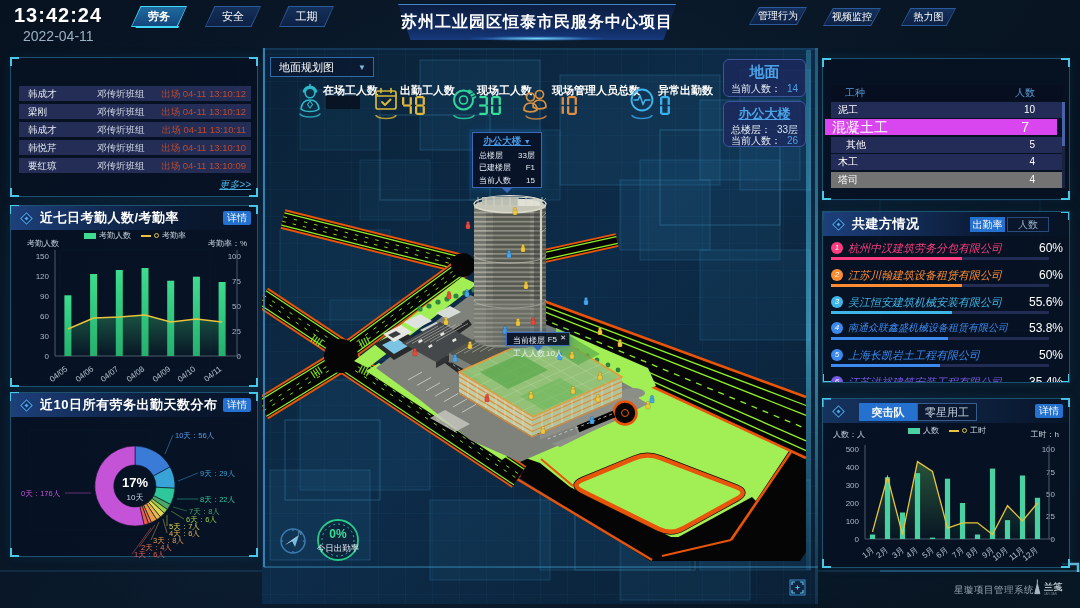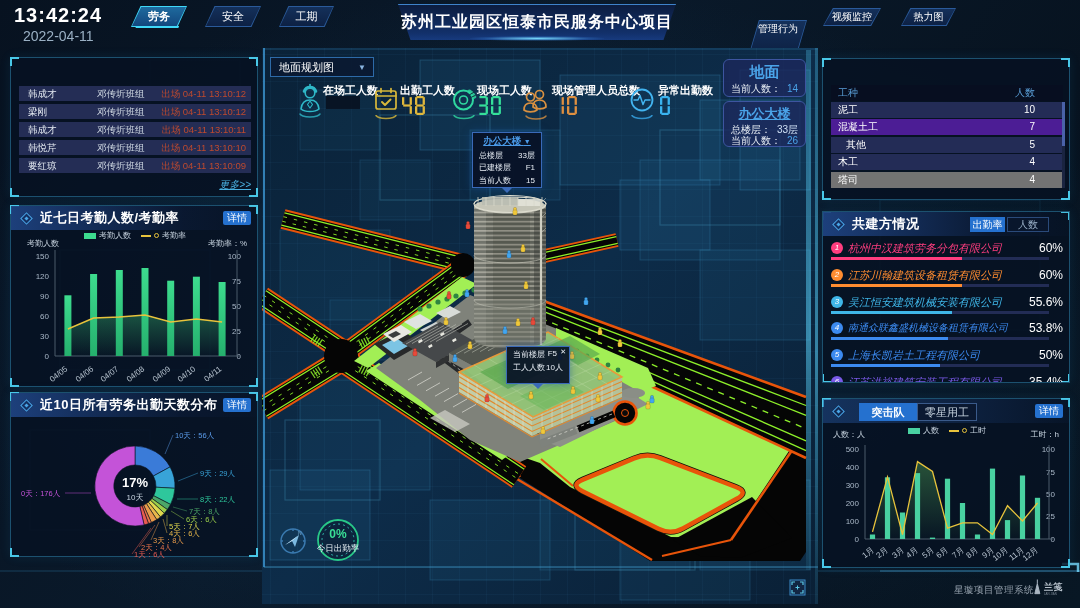--- a/index.html
+++ b/index.html
@@ -65,21 +65,21 @@
     <div class="hexinner" style="line-height:19px;font-size:11px">工期</div>
   </div>
 
 <div class="abs" style="left:398px;top:4px;width:278px;height:36px;
 clip-path:polygon(0 0,100% 0,95.5% 100%,4.5% 100%);
 background:linear-gradient(180deg,#0c1d40 0%,#12306a 80%,#173a7e 100%);
 border-top:1px solid rgba(90,180,255,0.6)"></div>
 <div class="abs" style="left:398px;top:4px;width:278px;height:36px;text-align:center;line-height:36px;font-size:16px;font-weight:bold;letter-spacing:1px">苏州工业园区恒泰市民服务中心项目</div>
 <div class="abs" style="left:470px;top:36px;width:134px;height:5px;background:radial-gradient(ellipse at center,rgba(120,220,255,0.95),rgba(60,140,230,0.25) 55%,rgba(0,0,0,0) 75%)"></div>
 
-<div class="hexwrap" style="left:749px;top:20px;width:58px;height:34px">
+<div class="hexwrap" style="left:749px;top:7px;width:58px;height:18px">
     <div class="hexborder"></div>
     <div class="hexinner" style="line-height:16px;font-size:10px">管理行为</div>
   </div>
 
 <div class="hexwrap" style="left:823px;top:8px;width:58px;height:18px">
     <div class="hexborder"></div>
     <div class="hexinner" style="line-height:16px;font-size:10px">视频监控</div>
   </div>
 
 <div class="hexwrap" style="left:901px;top:8px;width:55px;height:18px">
@@ -698,21 +698,21 @@
 <div class="crow" style="margin-top:-2px">当前人数：<b>26</b></div>
   </div>
 
 <div class="tt" style="left:472px;top:132px;width:70px;height:56px">
 <div style="text-align:center;font-size:9.5px;font-weight:bold;color:#4a9ae8;text-decoration:underline;margin-top:2px;line-height:12px">办公大楼 <span style="font-size:7px">▼</span></div>
 <div style="position:relative;font-size:8px;color:#e8eef5;padding:1.5px 6px 0;line-height:11px">总楼层<span style="position:absolute;right:6px">33层</span></div>
 <div style="position:relative;font-size:8px;color:#e8eef5;padding:1.5px 6px 0;line-height:11px">已建楼层<span style="position:absolute;right:6px">F1</span></div>
 <div style="position:relative;font-size:8px;color:#e8eef5;padding:1.5px 6px 0;line-height:11px">当前人数<span style="position:absolute;right:6px">15</span></div>
 </div>
 
-<div class="tt" style="left:506px;top:346px;width:64px;height:38px">
+<div class="tt" style="left:506px;top:332px;width:64px;height:14px">
 <div style="position:relative;font-size:8px;color:#e8eef5;padding:2px 6px 0">当前楼层<span style="position:absolute;right:12px">F5</span><span style="position:absolute;right:3px;top:1px;font-size:7px">✕</span></div>
 <div style="position:relative;font-size:8px;color:#e8eef5;padding:2px 6px 0">工人人数<span style="position:absolute;right:6px">10人</span></div>
 </div>
 
 <svg class="abs" style="left:279px;top:527px" width="28" height="28" viewBox="0 0 28 28">
 <circle cx="14" cy="14" r="12" fill="none" stroke="#3a7ab0" stroke-width="1.5"></circle>
 <path d="M14,2 v2 M14,24 v2 M2,14 h2 M24,14 h2" stroke="#3a7ab0" stroke-width="1.5"></path>
 <text x="19" y="8" fill="#7ab0d8" font-size="5">N</text>
 <path d="M6,18 L20,8 L16,20 L13,14 Z" fill="#7ab8e0"></path>
 <path d="M6,18 L20,8 L13,14 Z" fill="#cfe6f5"></path>
@@ -729,23 +729,23 @@
 <rect x="1" y="1" width="15" height="15" fill="rgba(20,40,70,0.8)" stroke="#3a8ac8" stroke-width="1"></rect>
 <path d="M3,6 V3 H6 M11,3 H14 V6 M14,11 V14 H11 M6,14 H3 V11" stroke="#5ac8e8" stroke-width="1.2" fill="none"></path>
 <path d="M6.5,8.5 h4 M8.5,6.5 v4" stroke="#5ac8e8" stroke-width="1"></path>
 </svg>
 
 <div class="panel rpanel" style="top:58px;height:142px">
 <span class="cn tl"></span>
     <span class="cn tr"></span>
     <span class="cn bl"></span>
     <span class="cn br"></span>
-<div class="abs" style="left:8px;top:26px;width:232px;height:16px;background:rgba(8,14,32,0.9);font-size:10px;line-height:16px;color:#5a9fd8"><span style="margin-left:7px">工种</span><span style="position:absolute;right:28px">人数</span></div>
+<div class="abs" style="left:8px;top:26px;width:232px;height:16px;background:rgba(8,14,32,0.9);font-size:10px;line-height:16px;color:#5a9fd8"><span style="margin-left:14px">工种</span><span style="position:absolute;right:28px">人数</span></div>
 <div class="abs" style="left:8px;top:43px;width:232px;height:16px;background:#232c56;font-size:10px;line-height:16px"><span style="margin-left:7px">泥工</span><span style="position:absolute;right:28px">10</span></div>
-<div class="abs" style="left:8px;top:60px;width:232px;height:16px;background:#4c1d95;font-size:10px;line-height:16px"><span style="margin-left:7px">混凝土工</span><span style="position:absolute;right:28px">7</span></div>
+<div class="abs" style="left:2px;top:60px;width:232px;height:16px;background:#d946ef;font-size:14px;line-height:16px"><span style="margin-left:7px">混凝土工</span><span style="position:absolute;right:28px">7</span></div>
 <div class="abs" style="left:8px;top:78px;width:232px;height:16px;background:#232c56;font-size:10px;line-height:16px"><span style="margin-left:15px">其他</span><span style="position:absolute;right:28px">5</span></div>
 <div class="abs" style="left:8px;top:95px;width:232px;height:16px;background:#232c56;font-size:10px;line-height:16px"><span style="margin-left:7px">木工</span><span style="position:absolute;right:28px">4</span></div>
 <div class="abs" style="left:8px;top:113px;width:232px;height:16px;background:#737373;font-size:10px;line-height:16px"><span style="margin-left:7px">塔司</span><span style="position:absolute;right:28px">4</span></div>
 <div class="abs" style="right:4px;top:43px;width:3px;height:86px;background:#1a2440"></div>
 <div class="abs" style="right:4px;top:43px;width:3px;height:44px;background:#4a62a8"></div>
 </div>
 
 <div class="panel rpanel" style="top:211px;height:172px;overflow:hidden">
 <span class="cn tl"></span>
     <span class="cn tr"></span>

